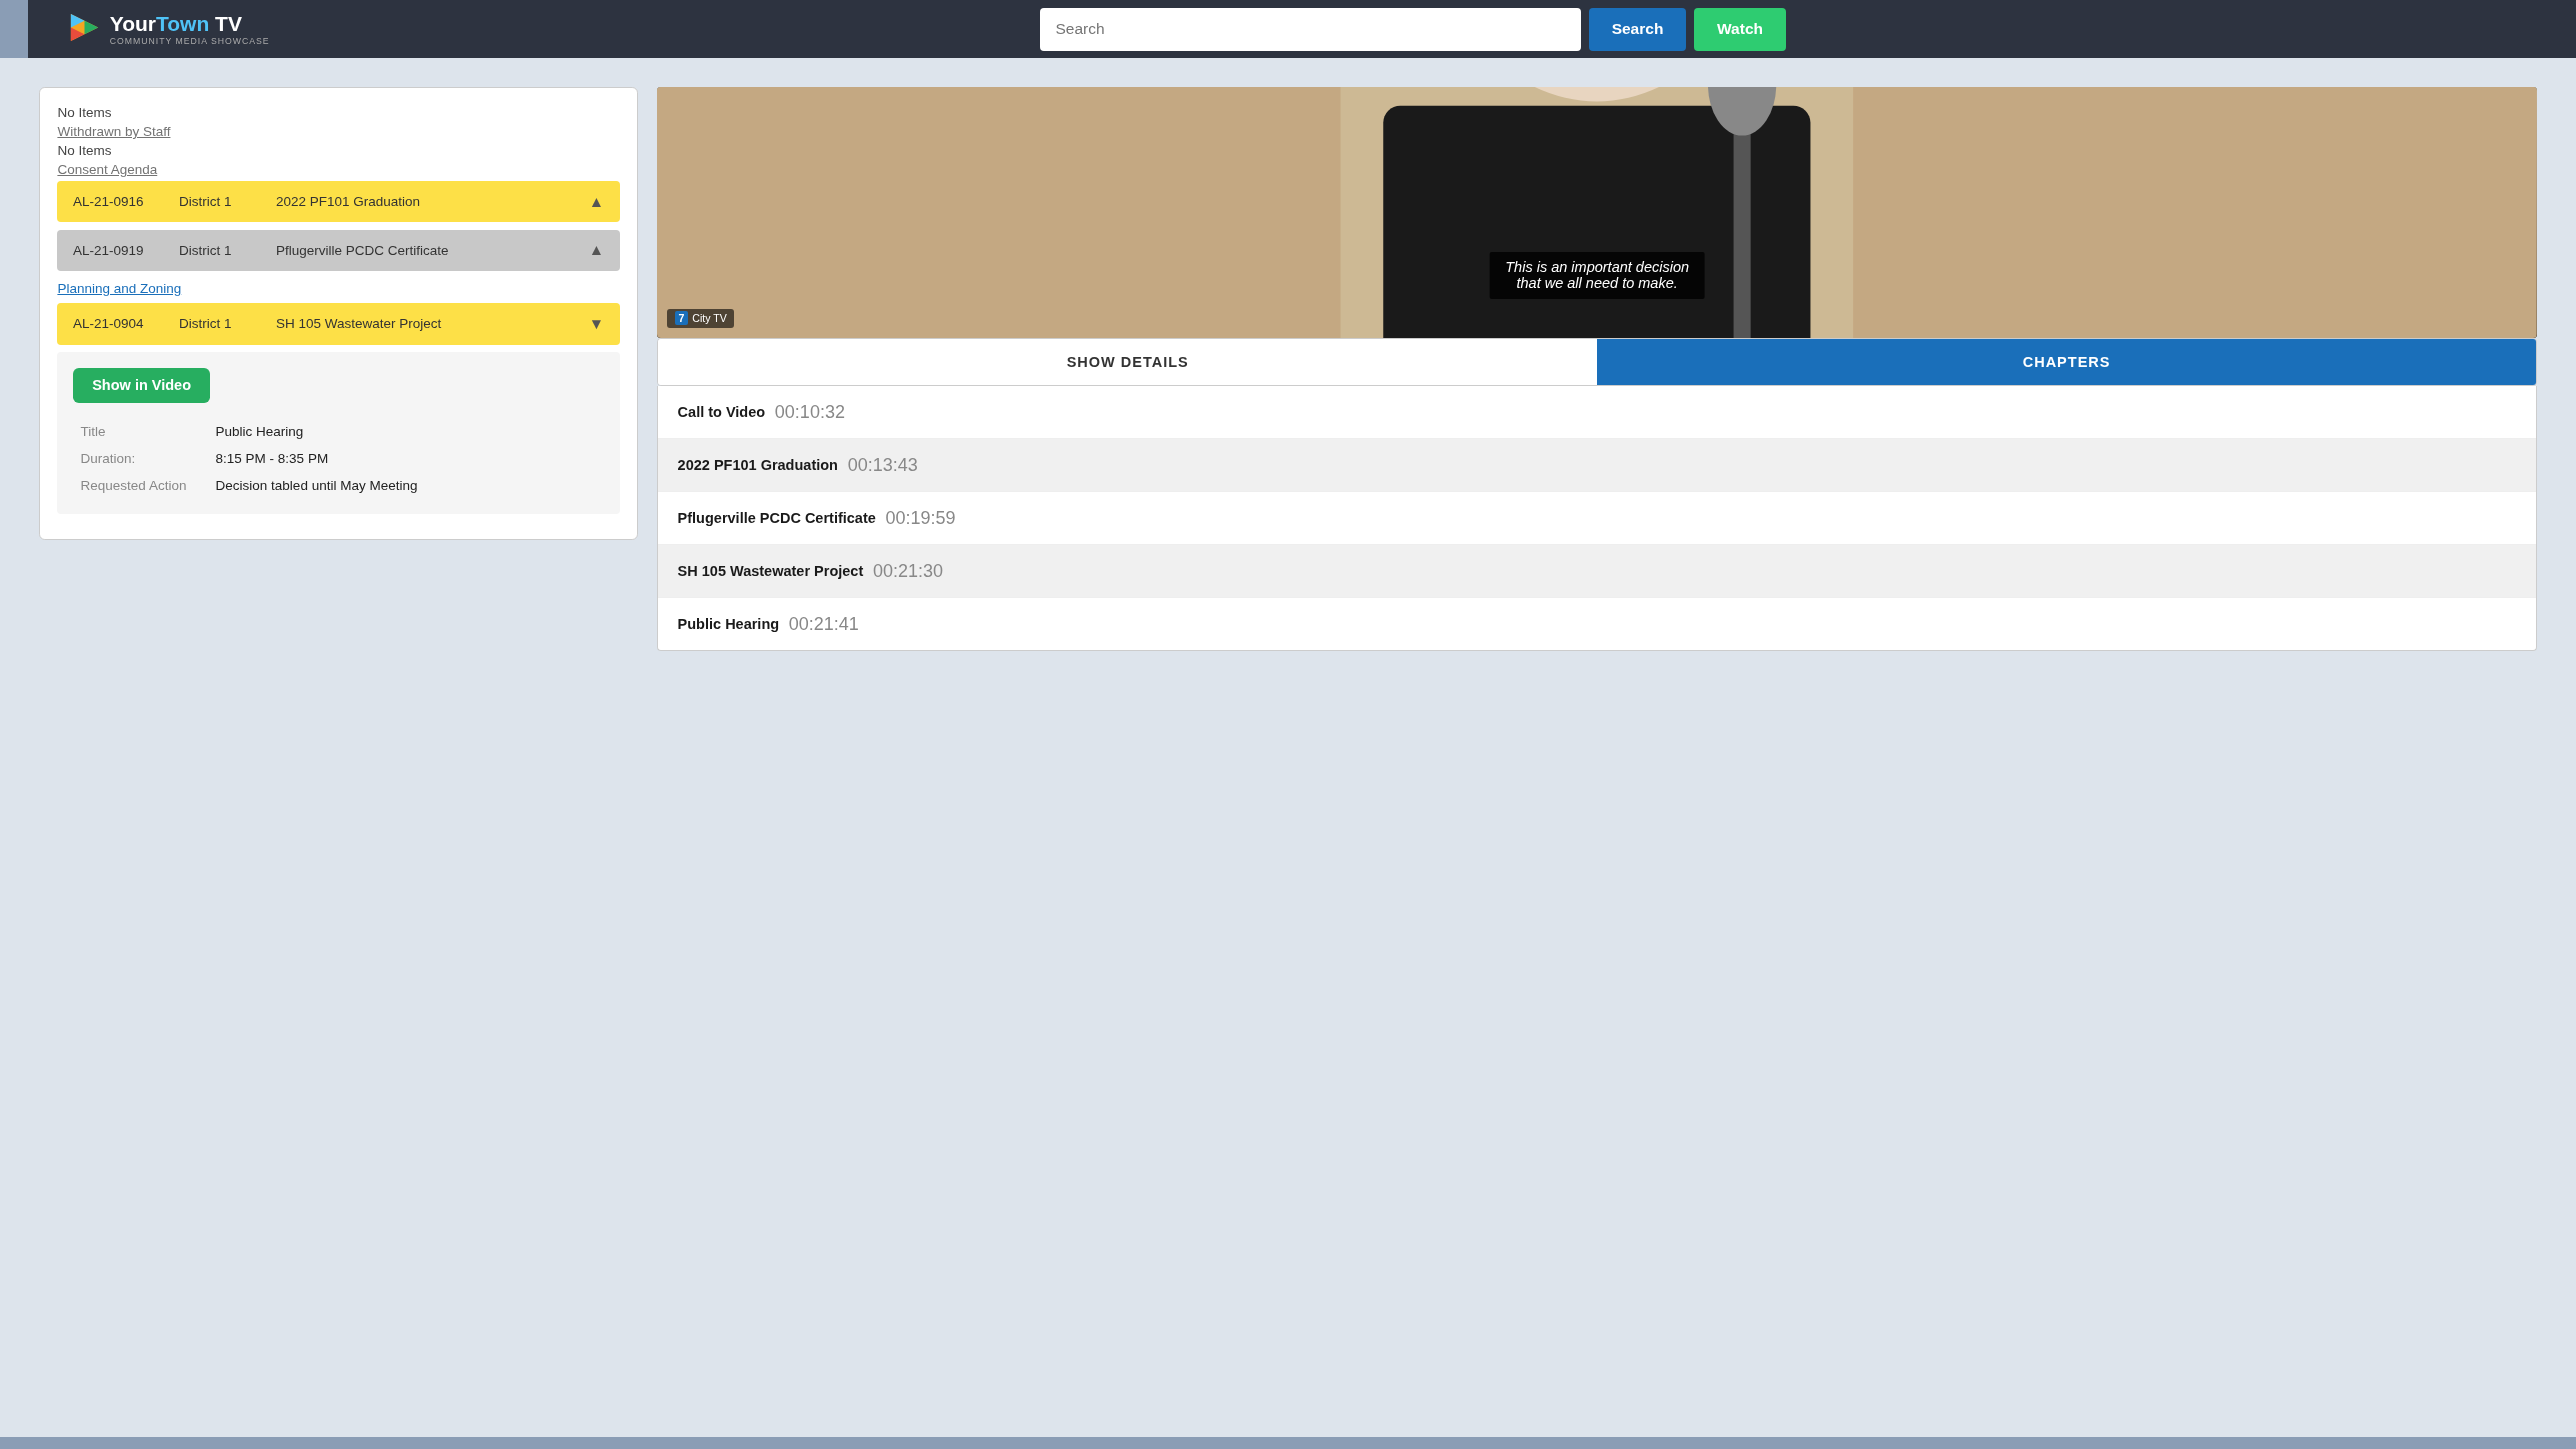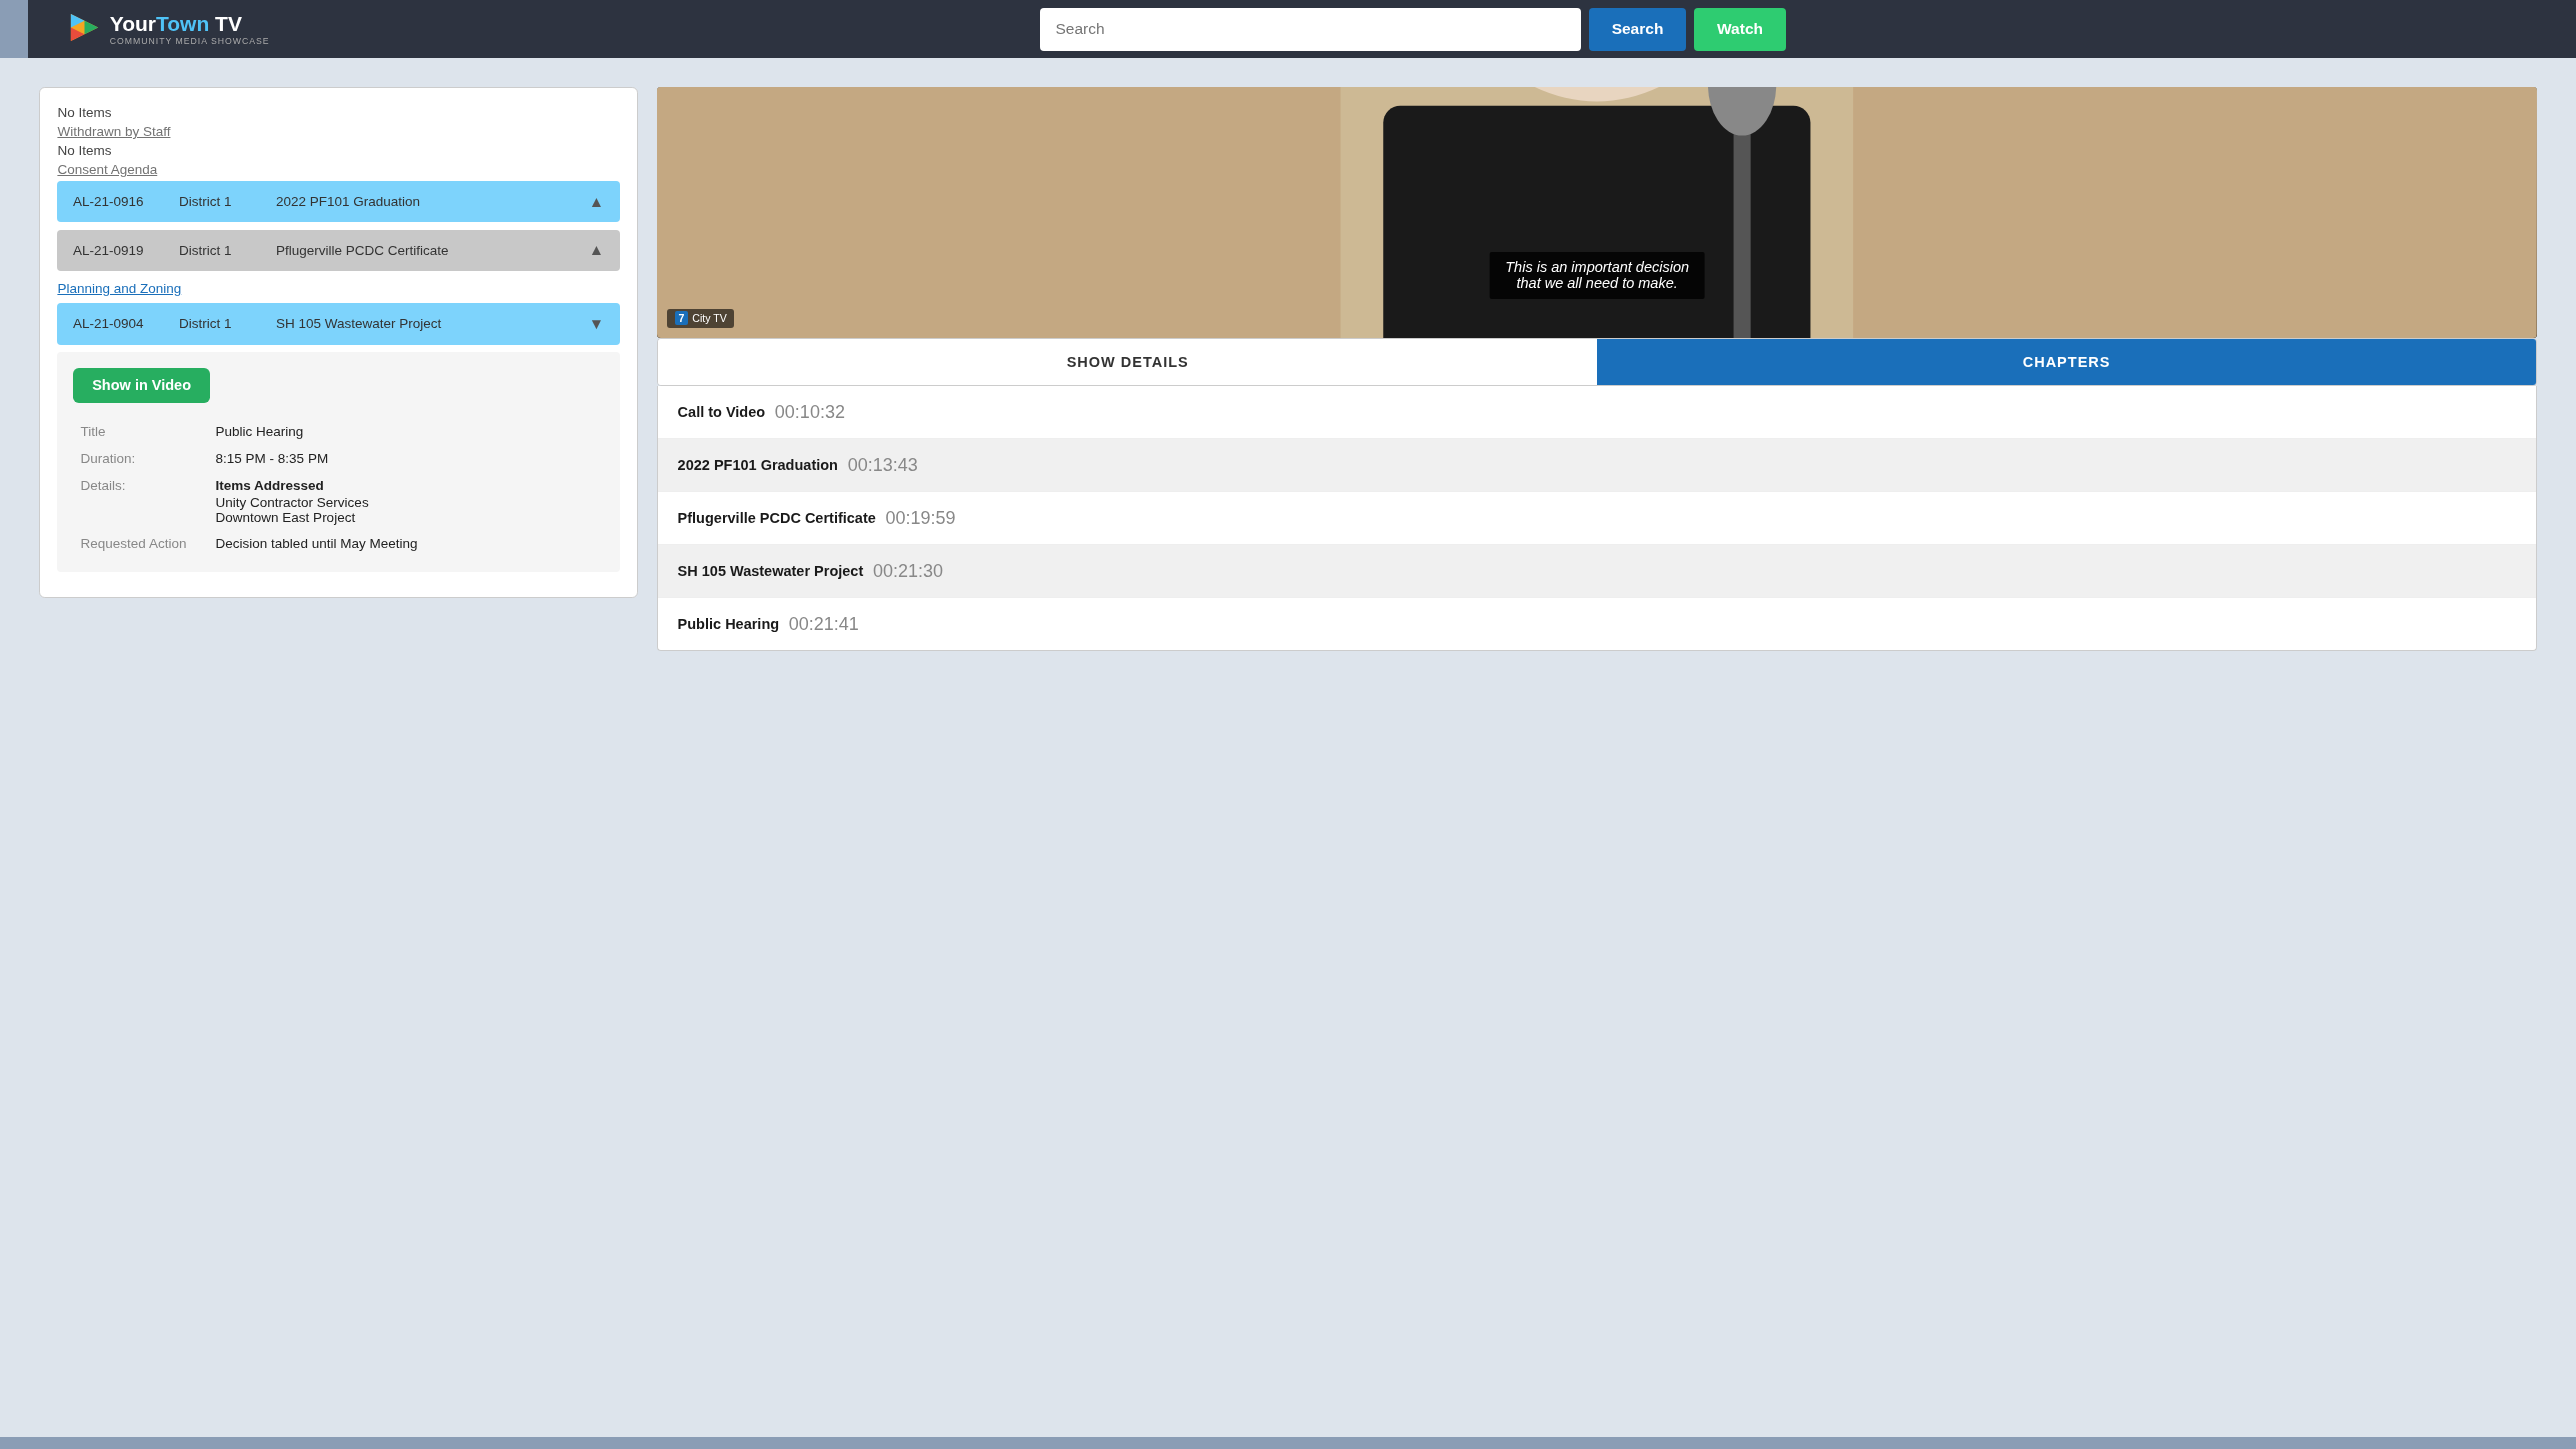--- a/index.html
+++ b/index.html
@@ -153,21 +153,21 @@
       color: #737373;
       font-size: 13.5px;
       text-decoration: underline;
       cursor: pointer;
       display: block;
       margin-bottom: 3.9px;
     }
     .agenda-row {
       display: flex;
       align-items: center;
-      background: #7dd3fc;
+      background: #fde047;
       border-radius: 3.9px;
       padding: 11.6px 15.5px;
       margin-bottom: 7.7px;
       cursor: pointer;
     }
     .agenda-row.active {
       background: #c8c8c8;
     }
     .agenda-id {
       font-size: 13.5px;
@@ -428,28 +428,20 @@
           <tbody>
               <tr>
             <td class="detail-label">Title</td>
             <td class="detail-value">Public Hearing</td>
           </tr>
           <tr>
             <td class="detail-label">Duration:</td>
             <td class="detail-value">8:15 PM - 8:35 PM</td>
           </tr>
           <tr>
-            <td class="detail-label">Details:</td>
-            <td class="detail-value">
-              <strong>Items Addressed</strong>
-              <span>Unity Contractor Services</span><br>
-              <span>Downtown East Project</span>
-            </td>
-          </tr>
-          <tr>
             <td class="detail-label">Requested Action</td>
             <td class="detail-value">Decision tabled until May Meeting</td>
           </tr>
         </tbody>
           </table>
       </div>
 
     </div>
 
     <div class="right-panel">

